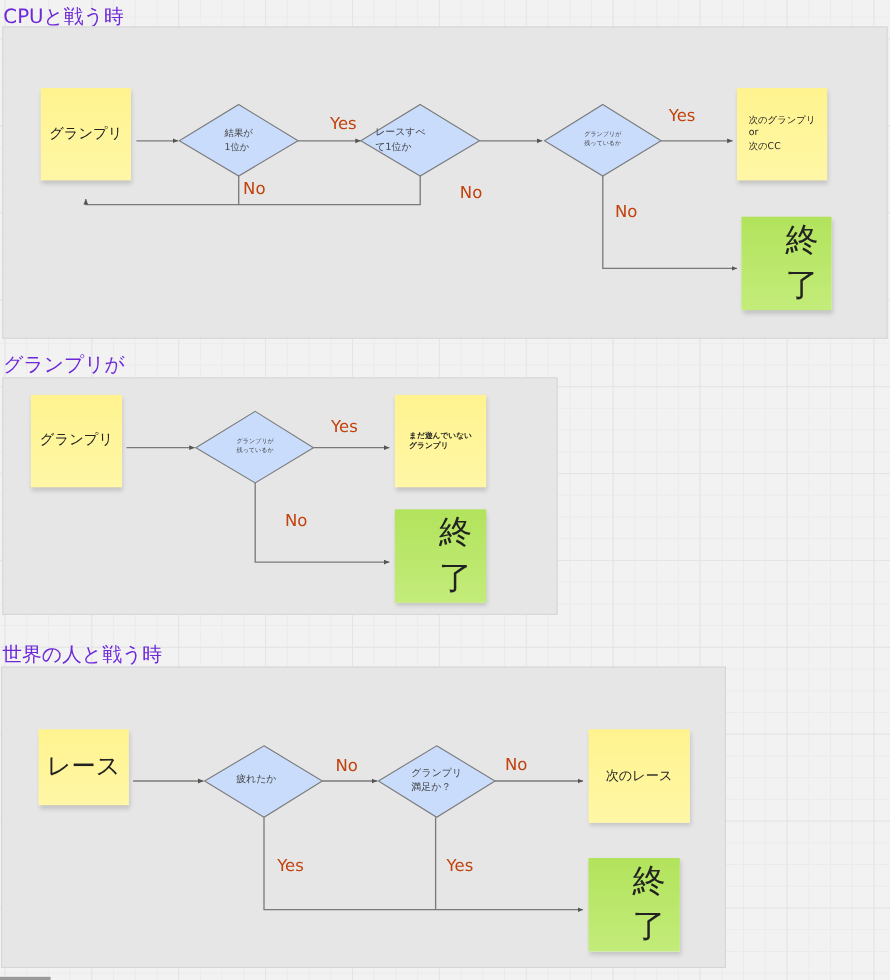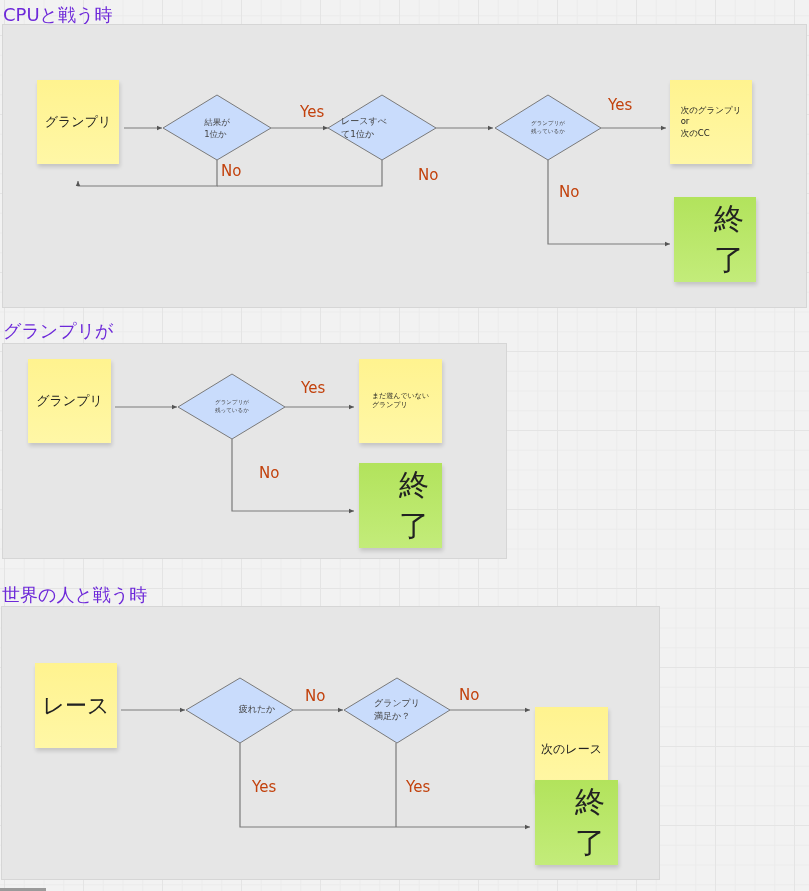--- a/index.html
+++ b/index.html
@@ -115,45 +115,45 @@
 
 <div class="edge-label" style="left:300px; top:103px;">Yes</div>
 <div class="edge-label" style="left:221px; top:162px;">No</div>
 <div class="edge-label" style="left:418px; top:166px;">No</div>
 <div class="edge-label" style="left:608px; top:96px;">Yes</div>
 <div class="edge-label" style="left:559px; top:183px;">No</div>
 
 <div class="sticky yellow" style="left:28px; top:359px; width:83px; height:84px; font-size:13px;">
   <span class="txt">グランプリ</span>
 </div>
-<div class="sticky yellow" style="left:359px; top:359px; width:83px; height:84px; font-size:7px;">
+<div class="sticky yellow" style="left:359px; top:359px; width:83px; height:84px; font-size:7px;font-weight:bold;">
   <span class="txt">まだ遊んでいない
 グランプリ</span>
 </div>
 <div class="sticky green" style="left:359px; top:463px; width:83px; height:85px; font-size:30px;">
   <span class="txt">終了</span>
 </div>
 
 <div class="diamond-label" style="left:196px; top:389px; width:72px; height:36px; font-size:5.5px;">グランプリが
 残っているか</div>
 
 <div class="edge-label" style="left:301px; top:379px;">Yes</div>
 <div class="edge-label" style="left:259px; top:464px;">No</div>
 
-<div class="sticky yellow" style="left:35px; top:663px; width:82px; height:85px; font-size:22px;">
+<div class="sticky yellow" style="left:35px; top:663px; width:82px; height:69px; font-size:22px;">
   <span class="txt">レース</span>
 </div>
-<div class="sticky yellow" style="left:535px; top:663px; width:73px; height:85px; font-size:12px;margin-top:44px;">
+<div class="sticky yellow" style="left:535px; top:663px; width:92px; height:85px; font-size:12px;">
   <span class="txt">次のレース</span>
 </div>
 <div class="sticky green" style="left:535px; top:780px; width:83px; height:85px; font-size:30px;">
   <span class="txt">終了</span>
 </div>
 
-<div class="diamond-label" style="left:222px; top:700px; width:70px; height:20px; font-size:9px;">疲れたか</div>
+<div class="diamond-label" style="left:198px; top:700px; width:70px; height:20px; font-size:9px;">疲れたか</div>
 <div class="diamond-label" style="left:362px; top:688px; width:70px; height:44px; font-size:9px;">グランプリ
 満足か？</div>
 
 <div class="edge-label" style="left:305px; top:687px;">No</div>
 <div class="edge-label" style="left:459px; top:686px;">No</div>
 <div class="edge-label" style="left:252px; top:778px;">Yes</div>
 <div class="edge-label" style="left:406px; top:778px;">Yes</div>
 
 <div class="bottom-bar"></div>
 

